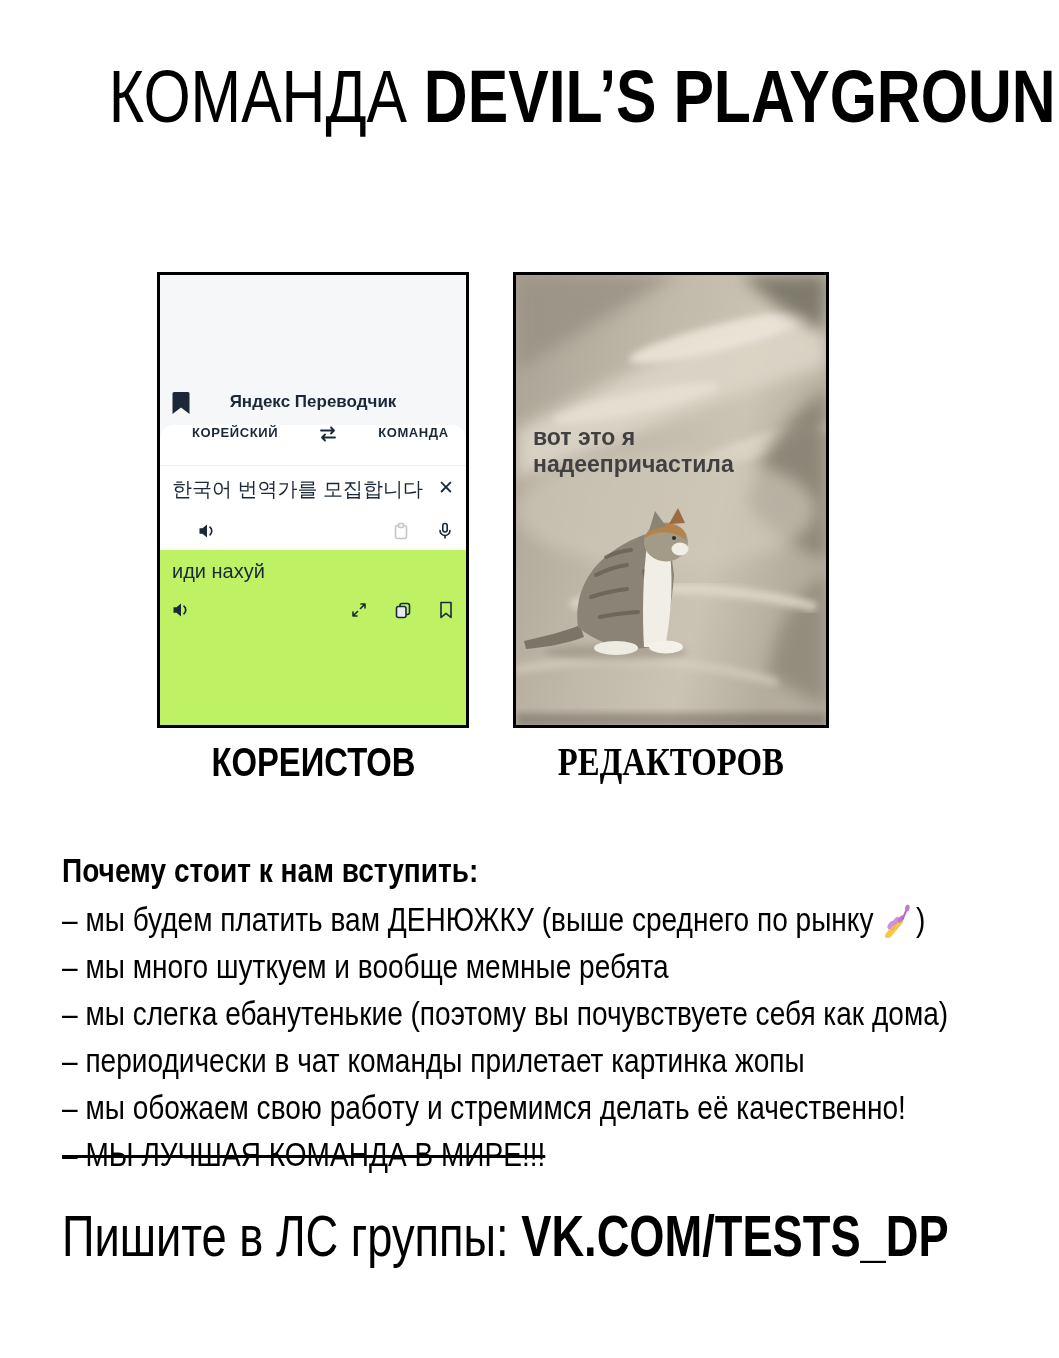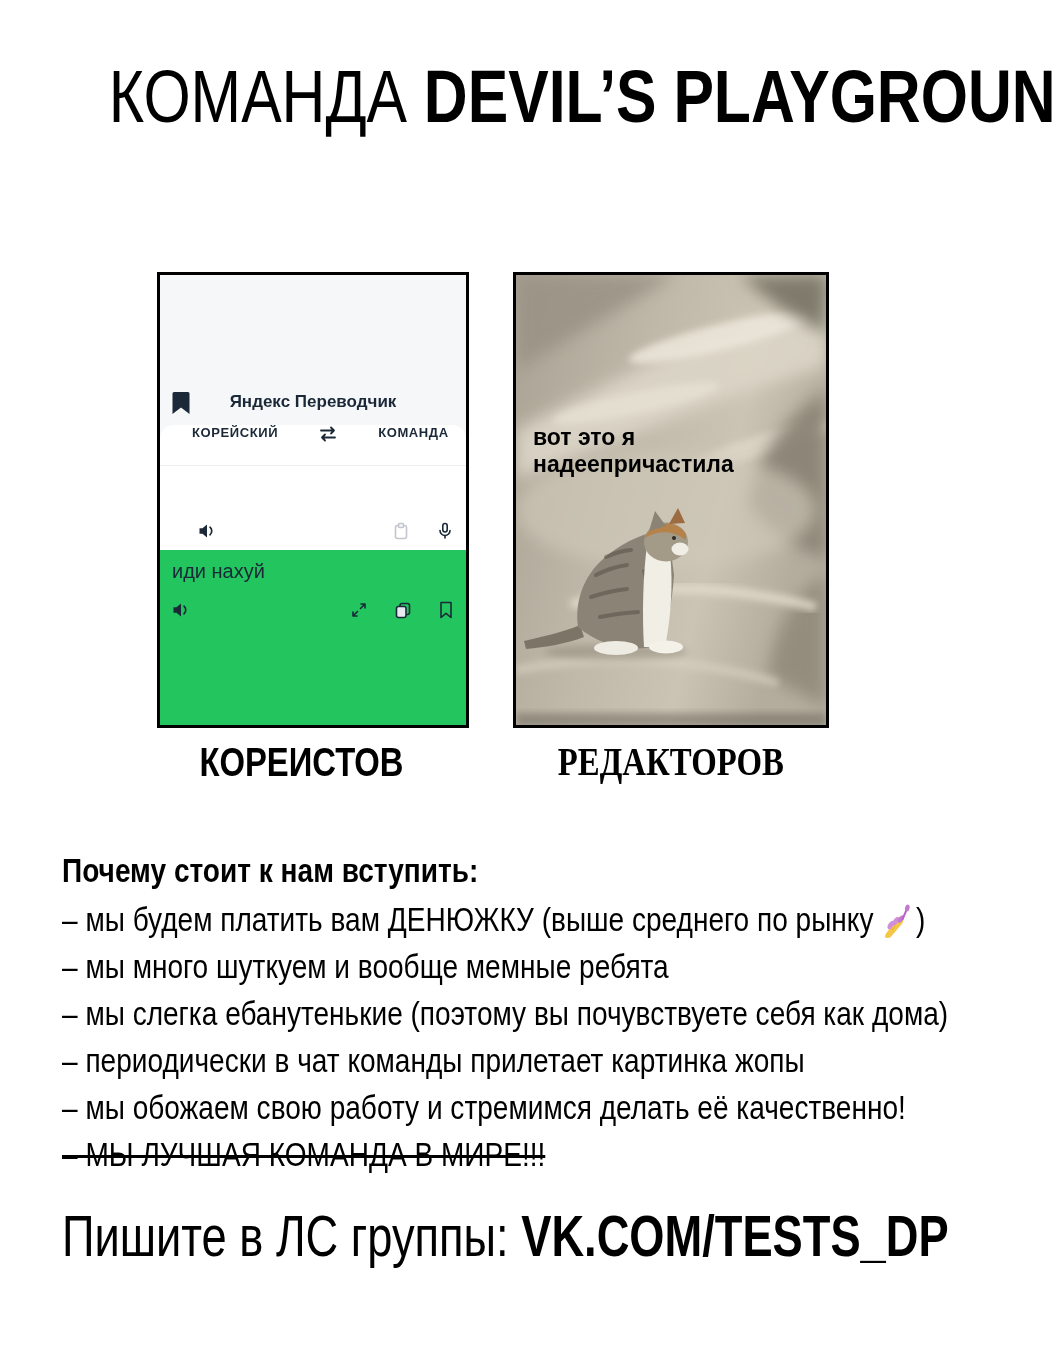--- a/index.html
+++ b/index.html
@@ -28,32 +28,32 @@
            border-radius:14px 14px 0 0;display:flex;flex-direction:column;overflow:hidden;}
   .yx-langs{height:40px;display:flex;align-items:flex-start;justify-content:space-between;
             padding:0 32px;border-bottom:1px solid #edeef2;font-size:13px;font-weight:700;letter-spacing:.6px;gap:40px;}
   .yx-input{height:84px;padding:10px 12px 0;position:relative;box-sizing:border-box;}
   .yx-row1{display:flex;justify-content:space-between;align-items:flex-start;}
   .yx-src{font-size:20px;color:#1b2838;}
   .yx-close{font-size:19px;line-height:1;cursor:pointer;margin-top:2px;}
   .yx-iconrow{position:absolute;left:12px;right:12px;bottom:10px;display:flex;align-items:center;}
   .yx-spacer{flex:1;}
   .yx-iconrow .ico{margin-left:26px;display:inline-flex;}
-  .yx-out{flex:1;background:#22c55e;padding:10px 12px;position:relative;box-sizing:border-box;}
+  .yx-out{flex:1;background:#bef264;padding:10px 12px;position:relative;box-sizing:border-box;}
   .yx-dst{font-size:20px;}
   .yx-outicons{margin-top:18px;display:flex;align-items:center;}
   .ico{display:inline-flex;align-items:center;justify-content:center;}
 
   
   .cat-svg{position:absolute;left:0;top:0;width:100%;height:100%;}
-  .cat-caption{position:absolute;left:17px;top:149px;font-size:23px;line-height:27px;font-weight:700;color:#000000;}
+  .cat-caption{position:absolute;left:17px;top:149px;font-size:23px;line-height:27px;font-weight:700;color:#404040;}
 
   
   .shot-label{position:absolute;top:742px;text-align:center;font-size:40px;font-weight:700;line-height:1;}
-  .shot-label.left{left:145px;width:312px;}
+  .shot-label.left{left:157px;width:312px;}
   .shot-label.right{left:513px;width:316px;font-family:Liberation Serif, serif;}
 
   
   .benefits{position:absolute;left:62px;top:847px;font-size:33px;line-height:47px;}
   .benefits-heading{font-weight:700;margin-bottom:2px;}
   .benefit .strike{text-decoration:line-through;text-decoration-thickness:3px;}
   .emoji{width:36px;height:36px;vertical-align:-9px;margin:0 6px 0 8px;}
 
   
   .contact{position:absolute;left:62px;top:1204px;font-size:58px;line-height:1.1;}
@@ -84,20 +84,24 @@
         <span>КОРЕЙСКИЙ</span>
         <span class="ico">
           <svg width="20" height="18" viewBox="0 0 20 18" fill="none" stroke="#1b2838" stroke-width="1.8" stroke-linecap="round" stroke-linejoin="round">
             <path d="M3,5.5 H16 M13,2.5 L16,5.5 L13,8.5"></path>
             <path d="M17,12.5 H4 M7,9.5 L4,12.5 L7,15.5"></path>
           </svg>
         </span>
         <span>КОМАНДА</span>
       </div>
       <div class="yx-input">
+        <div class="yx-row1">
+          <span class="yx-src">한국어 번역가를 모집합니다</span>
+          <span class="yx-close">✕</span>
+        </div>
         <div class="yx-iconrow">
           <span class="ico">
             <svg width="18" height="16" viewBox="0 0 18 16">
                 <path d="M1.5,5.2 h3 L9,1.5 v13 L4.5,10.8 h-3 z" fill="#1b2838"></path>
                 <path d="M12,4.2 a5,5 0 0 1 0,7.6" fill="none" stroke="#1b2838" stroke-width="1.7" stroke-linecap="round"></path>
               </svg>
           </span>
           <span class="yx-spacer"></span>
           <span class="ico">
             <svg width="18" height="18" viewBox="0 0 18 18" fill="none" stroke="#c3c7cd" stroke-width="1.6">

